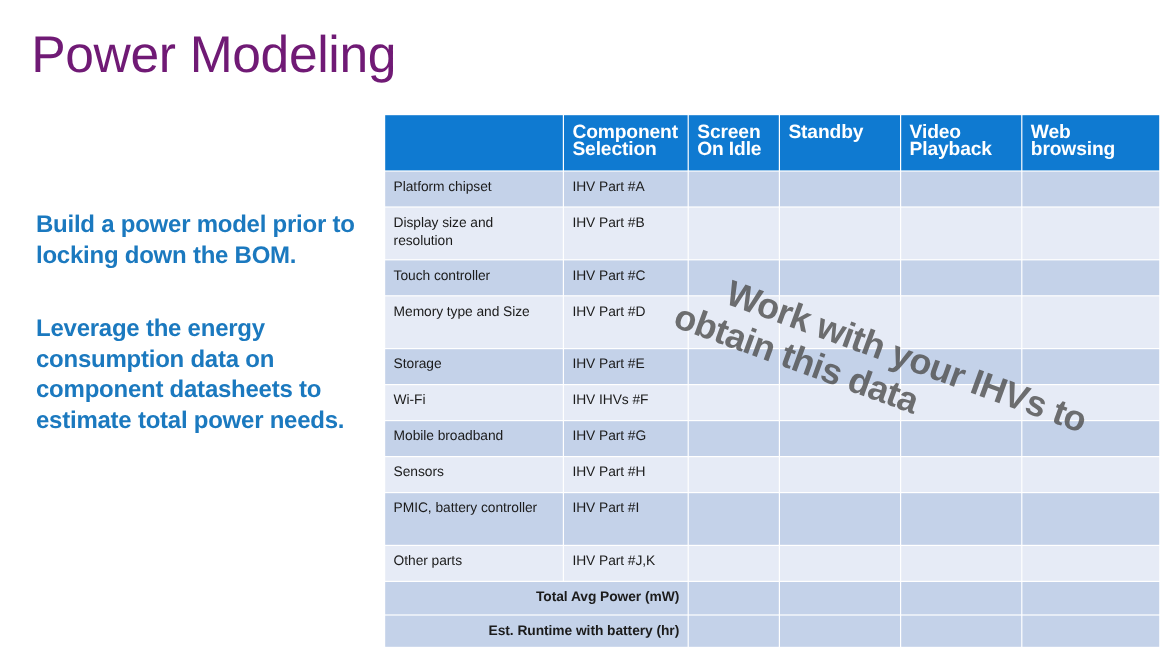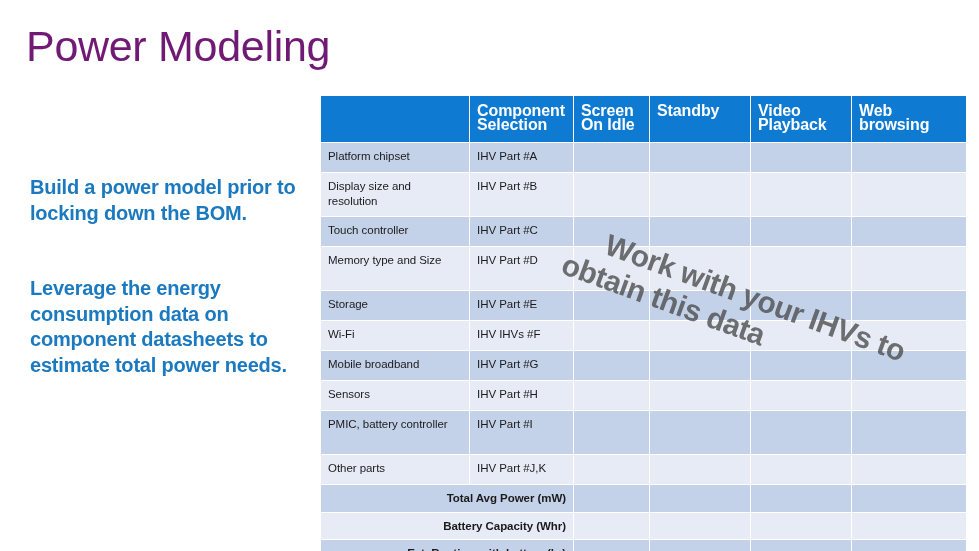--- a/index.html
+++ b/index.html
@@ -43,21 +43,21 @@
     width: 285px;
   }
   .bullet-para {
     color: #1b79bf;
     font-size: 20px;
     line-height: 25.5px;
     font-weight: 600;
     letter-spacing: -0.2px;
   }
   .bullet-para.second {
-    margin-top: 50px;
+    margin-top: 36px;
   }
 
   
   #power-table {
     position: absolute;
     left: 320px;
     top: 95px;
     width: 640px;
     border-collapse: separate;
     border-spacing: 1.6px;
@@ -265,27 +265,20 @@
       </tr>
 
       <tr class="band-a row-sum">
         <td class="summary-label" colspan="2">Total Avg Power (mW)</td>
         <td></td>
         <td></td>
         <td></td>
         <td></td>
       </tr>
 
-      <tr class="band-b row-sum">
-        <td class="summary-label" colspan="2">Battery Capacity (Whr)</td>
-        <td></td>
-        <td></td>
-        <td></td>
-        <td></td>
-      </tr>
 
       <tr class="band-a row-sum">
         <td class="summary-label" colspan="2">Est. Runtime with battery (hr)</td>
         <td></td>
         <td></td>
         <td></td>
         <td></td>
       </tr>
 
     </tbody>

